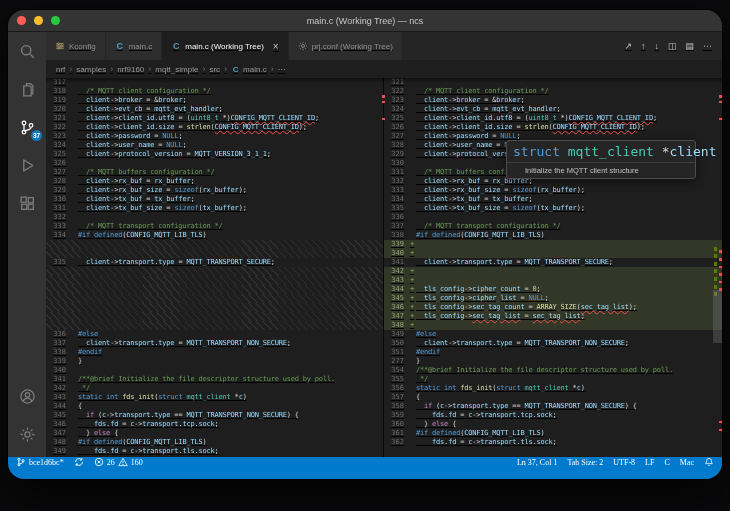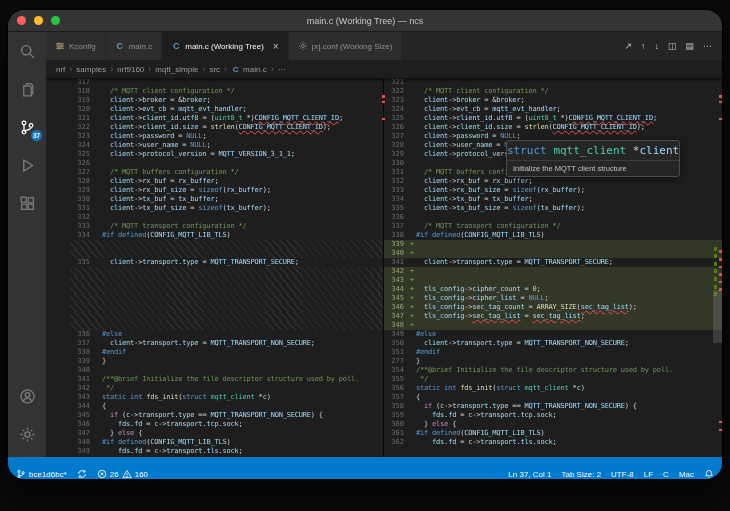--- a/index.html
+++ b/index.html
@@ -14,21 +14,21 @@
 
   
   .titlebar { height:22px; background:#343435; flex:none; position:relative;
               display:flex; align-items:center; border-bottom:1px solid #1a1a1a; }
   .traffic { position:absolute; left:9px; top:0; height:100%; display:flex; align-items:center; gap:8px; }
   .tl { width:9px; height:9px; border-radius:50%; }
   .tl.red{background:#FF5F57}.tl.yellow{background:#FEBC2E}.tl.green{background:#28C840}
   .wtitle { width:100%; text-align:center; font-size:9px; color:#c8c8c8; }
 
   
-  .main { flex:1; display:flex; min-height:0; }
+  .main { flex:1; display:flex; min-height:0;text-decoration:underline; }
   .activitybar { width:38px; background:#333333; flex:none; display:flex; flex-direction:column; }
   .ab-group { display:flex; flex-direction:column; width:100%; }
   .ab-group.bottom { margin-top:auto; padding-bottom:4px; }
   .ab-item { height:38px; display:flex; align-items:center; justify-content:center;
              color:#7d7d7d; position:relative; cursor:pointer; }
   .ab-item.active { color:#ffffff; }
   .ab-badge { position:absolute; right:4px; bottom:5px; background:#1177bb; color:#fff;
               font-size:6.5px; line-height:11px; min-width:11px; height:11px; border-radius:6px;
               text-align:center; padding:0 1px; font-weight:bold; }
 
@@ -48,21 +48,21 @@
   .breadcrumb { height:18px; flex:none; display:flex; align-items:center; gap:4px;
                 padding:0 10px; font-size:8px; color:#9a9a9a; }
   .bc-sep { color:#6c6c6c; font-size:9px; }
   .bc-item { display:inline-flex; align-items:center; gap:3px; cursor:pointer; }
 
   
   .diffwrap { flex:1; position:relative; display:flex; min-height:0; overflow:hidden; }
   .diffwrap::before { content:""; position:absolute; top:0; left:0; right:0; height:5px;
                       background:linear-gradient(rgba(0,0,0,.5),transparent); z-index:6; pointer-events:none; }
   .pane { position:relative; overflow:hidden; background:#1e1e1e; }
-  .pane.left { width:337px; flex:none;padding-left:24px; }
+  .pane.left { width:337px; flex:none; }
   .pane.right { flex:1; border-left:1px solid #080808; }
 
   .row { display:flex; height:9px; line-height:9px;
          font-family:"DejaVu Sans Mono","Liberation Mono",monospace; font-size:7px; }
   .ln { width:24px; flex:none; text-align:right; padding-right:4px; color:#6d6d6d; }
   .sign { width:8px; flex:none; text-align:center; color:#8bb158; }
   .codeline { white-space:pre; letter-spacing:-0.2px; color:#d4d4d4; }
   .row.added { background:rgba(155,185,85,.16); }
   .row.added .ln { color:#9aa67c; }
   .row.gap { background:repeating-linear-gradient(45deg, rgba(0,0,0,0) 0 4px, #2f2f2f 4px 5px); }
@@ -75,27 +75,27 @@
   .ruler-mid { position:absolute; top:0; left:334px; width:5px; height:100%; z-index:7; }
   .mark { position:absolute; }
   .mark.error { right:0; width:3.5px; height:2.5px; background:#F14C4C; }
   .mark.added { left:.5px; width:3px; height:4px; background:#587c0c; }
   .vthumb { position:absolute; right:0; top:56%; width:9px; height:14%;
             background:rgba(121,121,121,.35); z-index:8; }
 
   .hover-tip { position:absolute; left:460px; top:62px; z-index:20; background:#252526;
                border:1px solid #4d4d4d; border-radius:3px; max-width:190px;
                box-shadow:0 2px 8px rgba(0,0,0,.5); }
-  .tip-code { padding:3px 0; font-family:"DejaVu Sans Mono","Liberation Mono",monospace;
-              font-size:11px; border-bottom:1px solid #3c3c3c; white-space:pre; color:#d4d4d4; }
-  .tip-doc { padding:3px 6px; font-size:7.5px; color:#c3c3c3; }
+  .tip-code { padding:3px 6px; font-family:"DejaVu Sans Mono","Liberation Mono",monospace;
+              font-size:13px; border-bottom:1px solid #3c3c3c; white-space:pre; color:#d4d4d4; }
+  .tip-doc { padding:3px 18px; font-size:7.5px; color:#c3c3c3; }
 
   
-  .statusbar { height:22px; flex:none; background:#007ACC; display:flex; align-items:flex-end;
-               justify-content:space-between; padding:0 8px; color:#fff; font-size:8px; }
+  .statusbar { height:22px; flex:none; background:#007ACC; display:flex; align-items:flex-start;
+               justify-content:space-between; padding:0 8px; color:#fff; font-size:8px;font-family:Liberation Serif, serif; }
   .sb-group { display:flex; align-items:center; gap:10px; }
   .sb-item { display:inline-flex; align-items:center; gap:3px; cursor:pointer; white-space:nowrap; }
 
   .icon { display:inline-flex; align-items:center; justify-content:center; }
   .icon svg { width:100%; height:100%; display:block; }
   .ab-item .icon { width:17px; height:17px; }
   .tab .icon, .sb-item .icon { width:10px; height:10px; }
   .breadcrumb .icon { width:9px; height:9px; }
   .cletter { color:#519aba; font-weight:bold; font-size:9px; font-family:"Liberation Sans",sans-serif; }
   .breadcrumb .cletter { font-size:8px; }
@@ -210,21 +210,21 @@
               <span>main.c (Working Tree)</span>
               <span class="tab-close">×</span>
             </div>
             <div class="tab">
               <span class="icon">
                 <svg viewBox="0 0 16 16" fill="none" stroke="#8a8a8a" stroke-width="1.4">
                   <circle cx="8" cy="8" r="2.4"></circle>
                   <path d="M8 1.5v2M8 12.5v2M1.5 8h2M12.5 8h2M3.4 3.4l1.4 1.4M11.2 11.2l1.4 1.4M12.6 3.4l-1.4 1.4M4.8 11.2l-1.4 1.4"></path>
                 </svg>
               </span>
-              <span>prj.conf (Working Size)</span>
+              <span>prj.conf (Working Tree)</span>
             </div>
           </div>
         <div class="editor-actions" id="editor-actions">
             <span class="ea-btn">↗</span>
             <span class="ea-btn">↑</span>
             <span class="ea-btn">↓</span>
             <span class="ea-btn">◫</span>
             <span class="ea-btn">▤</span>
             <span class="ea-btn">⋯</span>
           </div>

